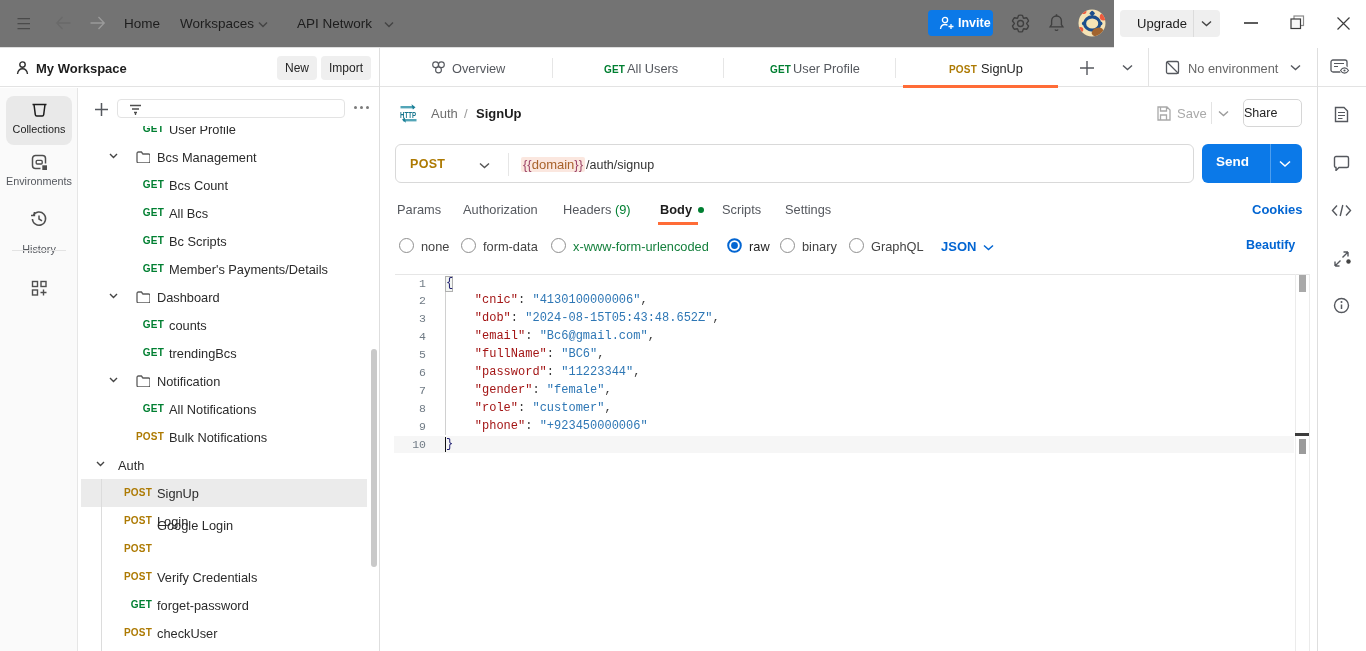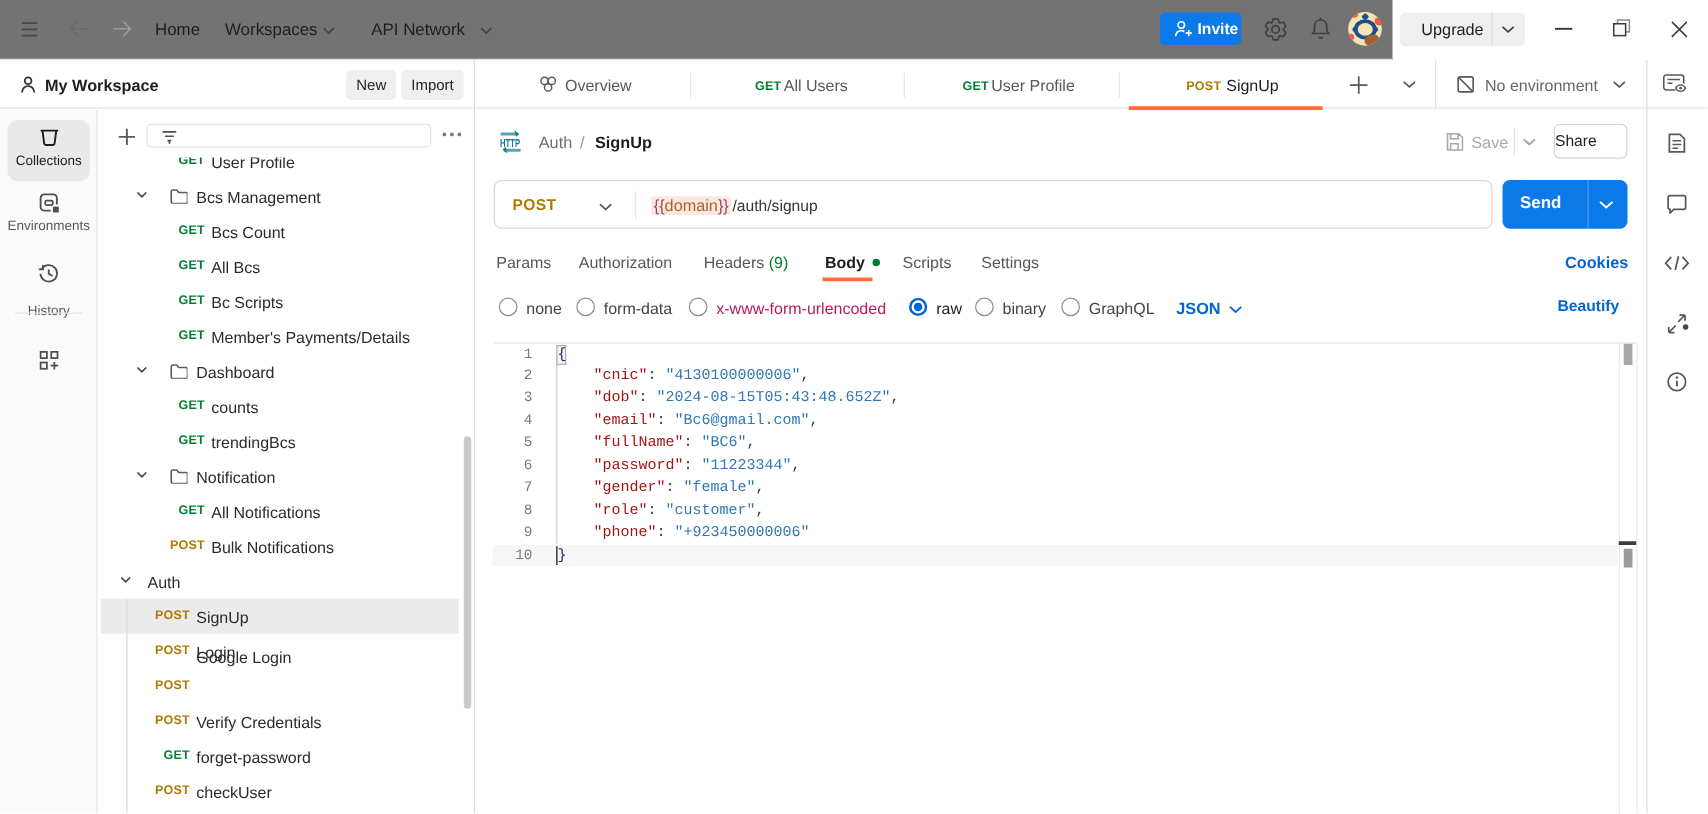--- a/index.html
+++ b/index.html
@@ -309,21 +309,21 @@
 <div class="tabtxt" style="left:722px;top:202px">Scripts</div>
 <div class="tabtxt" style="left:785px;top:202px">Settings</div>
 <div class="abs" style="left:658px;top:222px;width:40px;height:2.5px;background:#ff6c37"></div>
 <div class="link" style="left:1252px;top:202px;font-size:13px">Cookies</div>
 
 <div class="abs" style="left:399px;top:238px;width:15px;height:15px;border:1.5px solid #8f8f8f;border-radius:50%"></div>
 <div class="tabtxt" style="left:421px;top:239px;color:#444">none</div>
 <div class="abs" style="left:461px;top:238px;width:15px;height:15px;border:1.5px solid #8f8f8f;border-radius:50%"></div>
 <div class="tabtxt" style="left:483px;top:239px;color:#444">form-data</div>
 <div class="abs" style="left:551px;top:238px;width:15px;height:15px;border:1.5px solid #8f8f8f;border-radius:50%"></div>
-<div class="tabtxt" style="left:573px;top:239px;color:#be185d">x-www-form-urlencoded</div>
+<div class="tabtxt" style="left:573px;top:239px;color:#15803d">x-www-form-urlencoded</div>
 <svg class="abs" style="left:727px;top:238px" width="15" height="15">
     <circle cx="7.5" cy="7.5" r="6.3" stroke="#0265d2" stroke-width="2" fill="none"></circle>
     <circle cx="7.5" cy="7.5" r="3.4" fill="#0265d2"></circle>
   </svg>
 <div class="tabtxt" style="left:749px;top:239px;color:#1d1d1d">raw</div>
 <div class="abs" style="left:780px;top:238px;width:15px;height:15px;border:1.5px solid #8f8f8f;border-radius:50%"></div>
 <div class="tabtxt" style="left:802px;top:239px;color:#444">binary</div>
 <div class="abs" style="left:849px;top:238px;width:15px;height:15px;border:1.5px solid #8f8f8f;border-radius:50%"></div>
 <div class="tabtxt" style="left:871px;top:239px;color:#444">GraphQL</div>
 <div class="link" style="left:941px;top:239px;font-size:13px">JSON</div>

